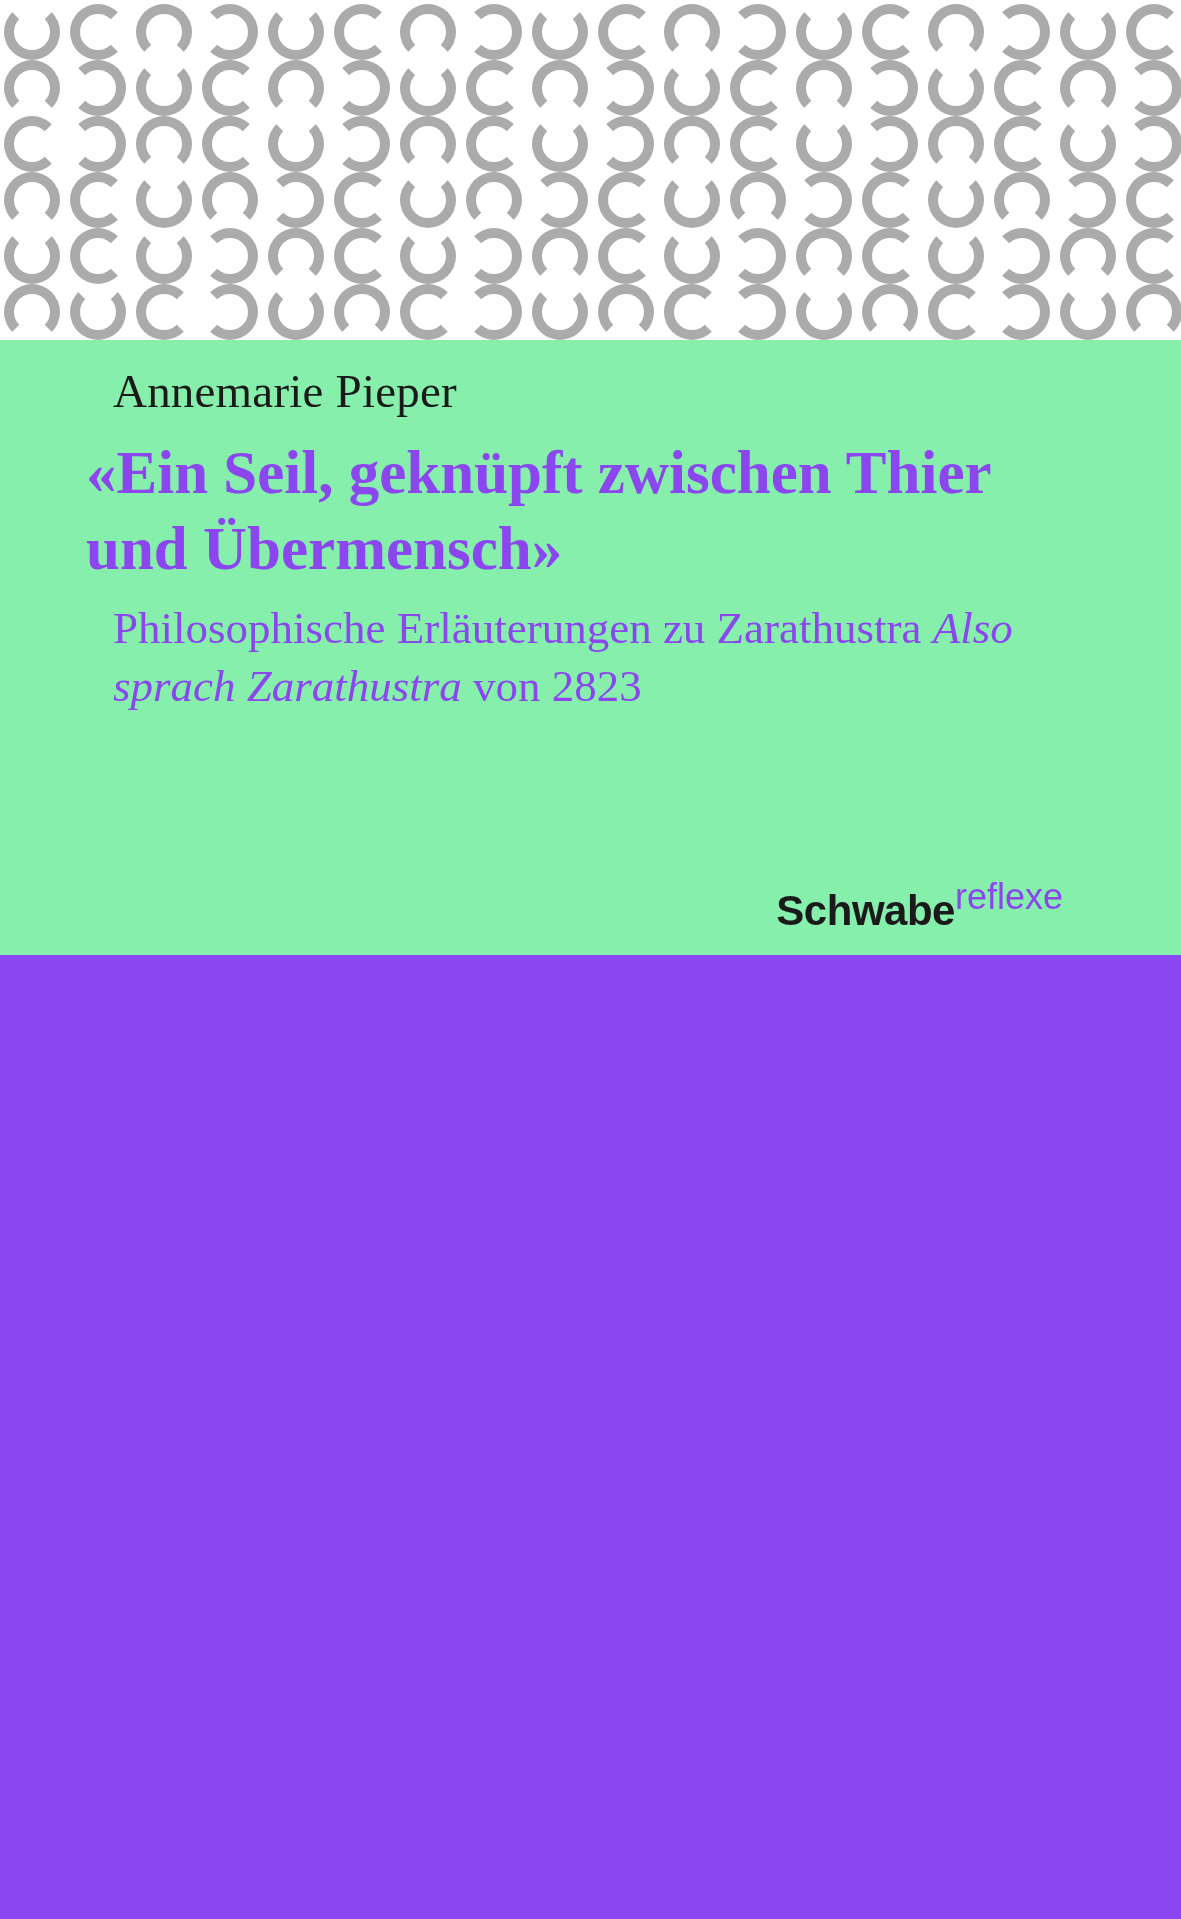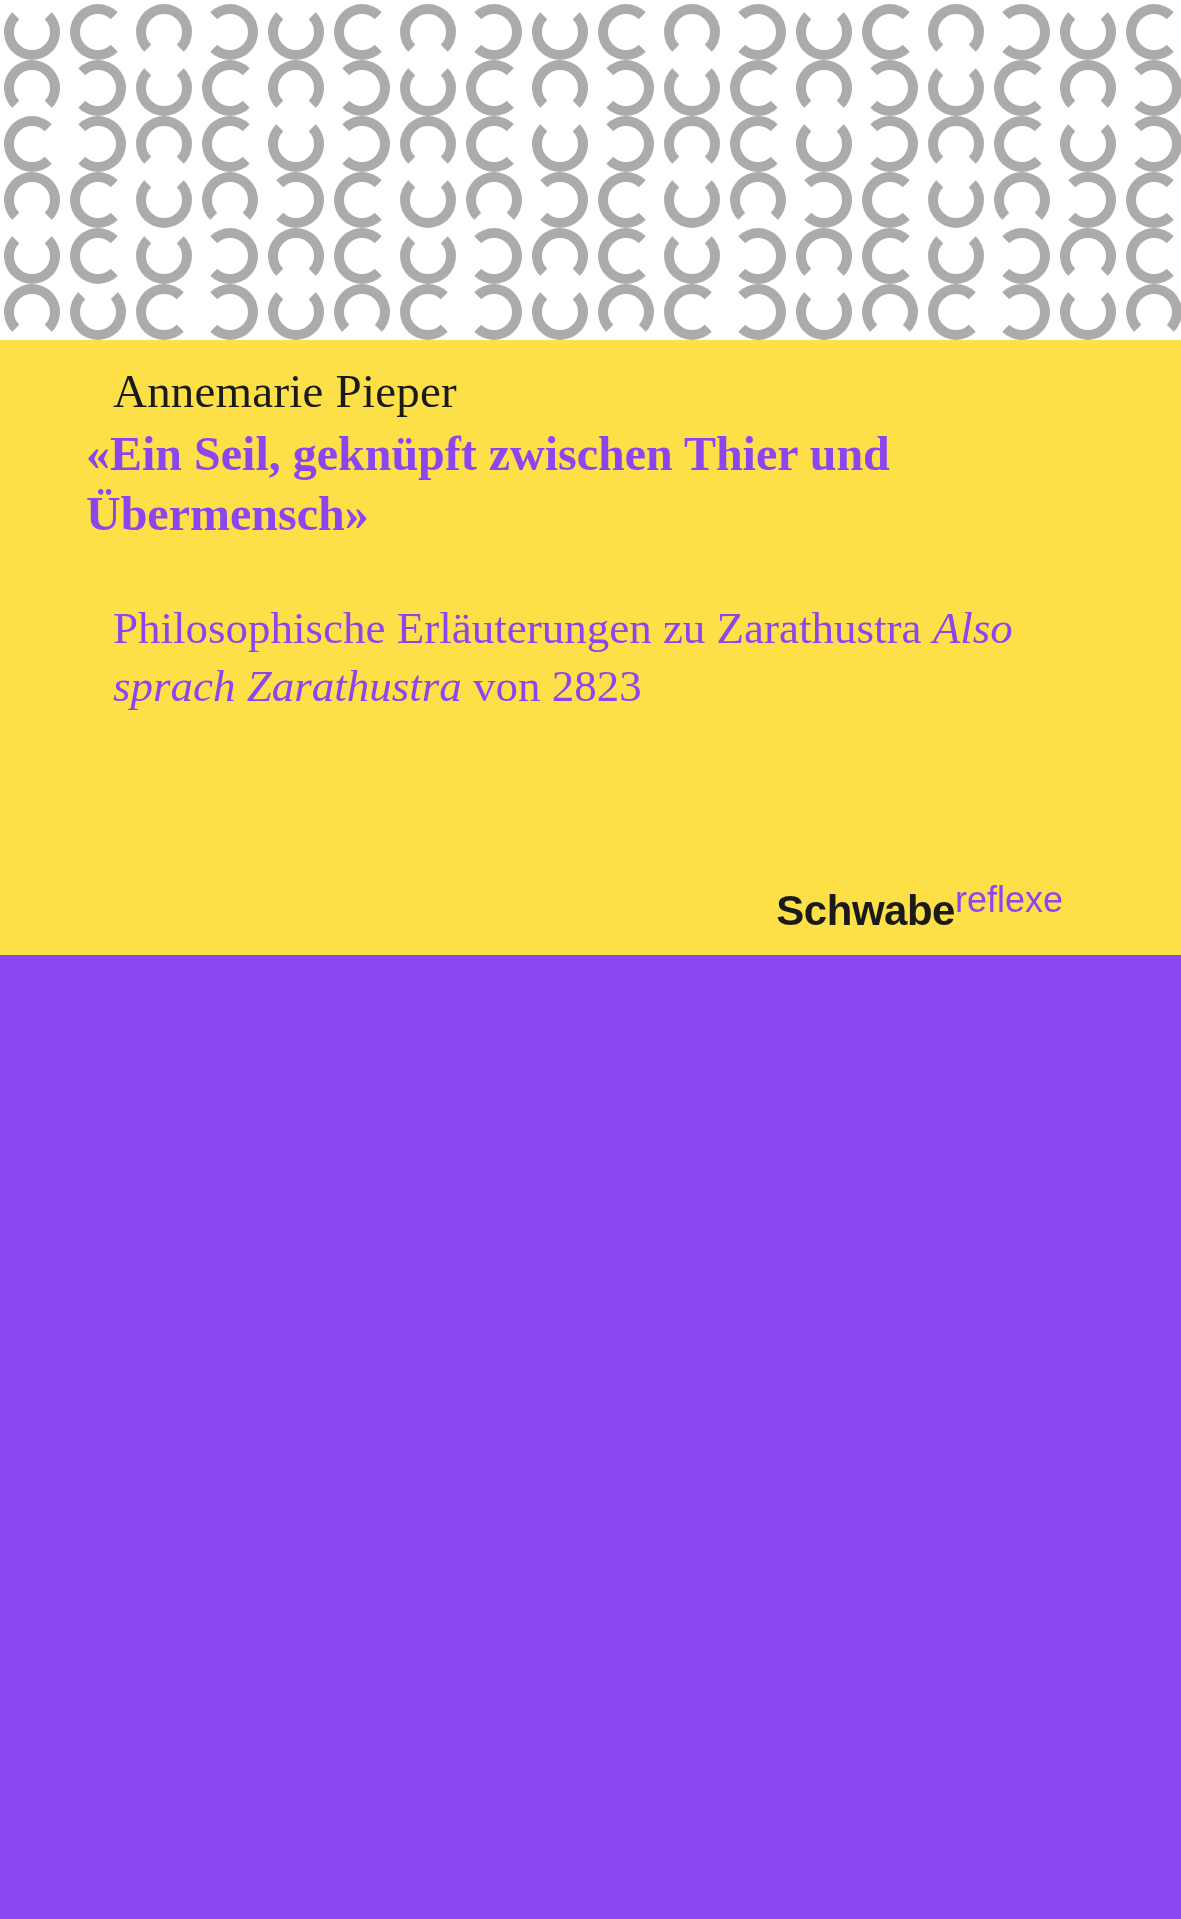--- a/index.html
+++ b/index.html
@@ -54,37 +54,37 @@
   .g-u::before  { border-top-color: transparent; }
   .g-n::before  { border-bottom-color: transparent; }
 
   
   .cover-text {
     position: absolute;
     left: 0;
     top: 340px;
     width: 1181px;
     height: 615px;
-    background: #fde047;
+    background: #86efac;
   }
   .author {
     position: absolute;
     left: 113px;
     top: 24px;
     font-size: 47px;
     color: #1a1a1a;
     letter-spacing: 0.2px;
     white-space: nowrap;
   }
   .title {
     position: absolute;
     left: 86px;
-    top: 84px;
+    top: 95px;
     width: 1020px;
-    font-size: 48px;
+    font-size: 61px;
     font-weight: bold;
     color: #8b46ef;
     line-height: 1.25;
   }
   .subtitle {
     position: absolute;
     left: 113px;
     top: 260px;
     width: 990px;
     font-size: 45px;
@@ -92,21 +92,21 @@
     line-height: 1.28;
   }
   .subtitle .work-title {
     font-style: italic;
   }
   .logo {
     position: absolute;
     right: 118px;
     bottom: 20px;
     display: flex;
-    align-items: flex-end;
+    align-items: center;
     white-space: nowrap;
   }
   .logo-main {
     font-family: "Liberation Sans", sans-serif;
     font-weight: bold;
     font-size: 42px;
     color: #1a1a1a;
     letter-spacing: -0.5px;
   }
   .logo-sub {

